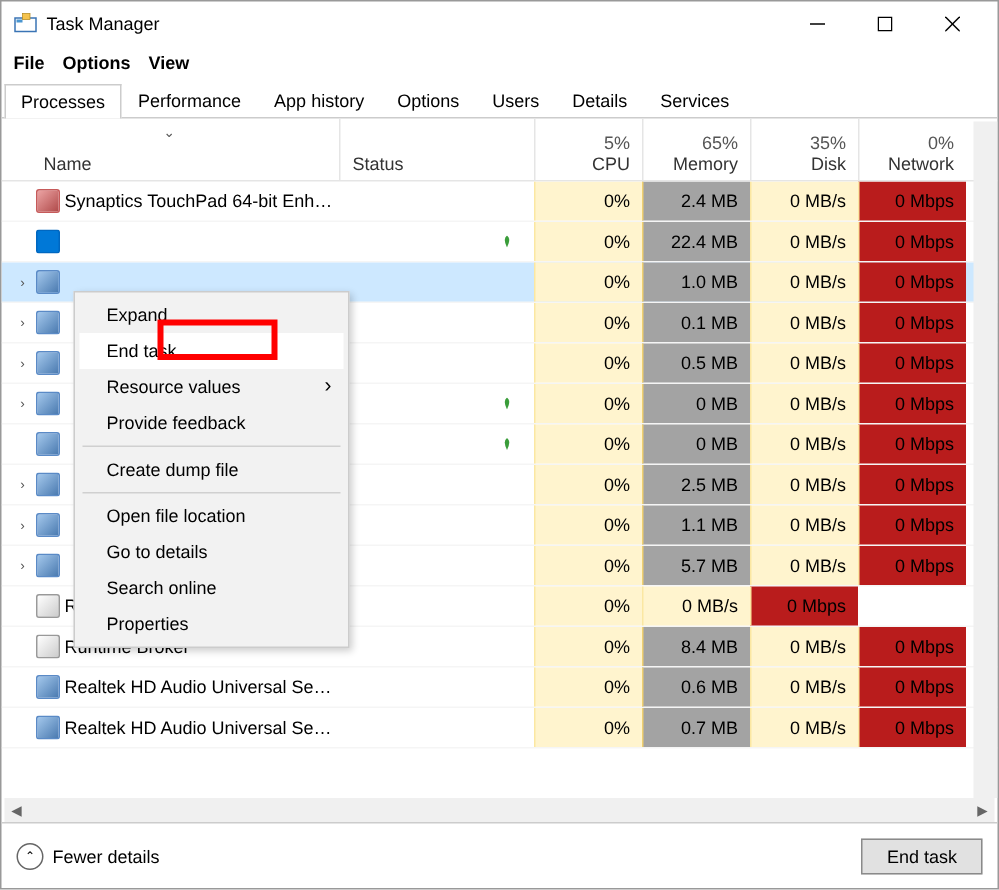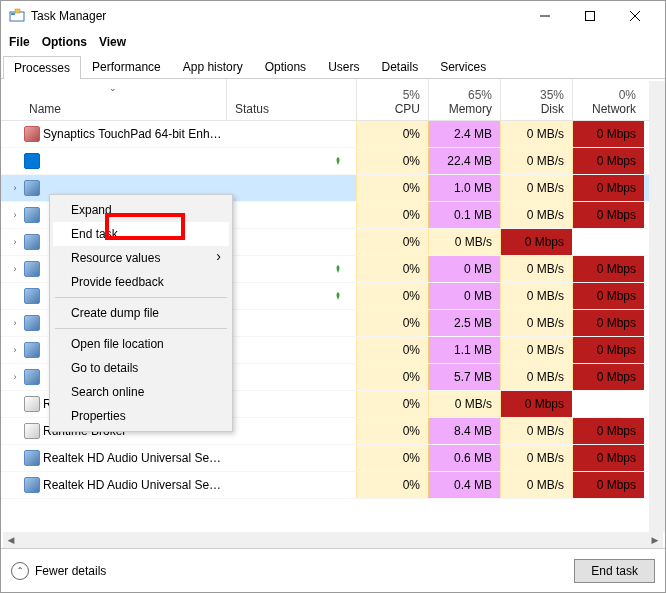--- a/index.html
+++ b/index.html
@@ -24,21 +24,21 @@
     .row { display: flex; height: 27px; align-items: center; border-bottom: 1px solid #f5f5f5;}
     .row.sel { background: #cde8ff; }
     .row .name { width: 225px; padding: 0 4px 0 8px; display: flex; align-items: center; gap: 3px; white-space: nowrap; overflow: hidden; text-overflow: ellipsis;}
     .row .exp { width: 12px; color: #555; font-size: 9px; text-align: center; visibility: hidden;}
     .row.expandable .exp { visibility: visible; }
     .row .pname { overflow: hidden; text-overflow: ellipsis; white-space: nowrap; flex: 1; }
     .row .status { width: 130px; padding: 0 8px; display: flex; align-items: center;}
     .row .leaf { width: 8px; height: 8px; margin-left: auto; margin-right: 6px;}
     .row .cell { width: 72px; padding: 0 8px; text-align: right; height: 100%; line-height: 27px;}
     .cell.cpu { background: #fff4ce; border-left: 1px solid #fbe7a2;}
-    .cell.mem { background: #f0abfc; border-left: 1px solid #f0d070;}
+    .cell.mem { background: #a3a3a3; border-left: 1px solid #f0d070;}
     .cell.disk { background: #fff4ce; border-left: 1px solid #fbe7a2; text-align: right;}
     .cell.net { background: #b91c1c; border-left: 1px solid #fbe7a2;}
     .scrollbar-h { position: absolute; bottom: 44px; left: 2px; right: 2px; height: 16px; background: #f0f0f0; display: flex; align-items: center; justify-content: space-between; padding: 0 2px;}
     .scrollbar-h .arr { width: 12px; height: 12px; cursor: pointer; color: #666; font-size: 9px; display:flex; align-items:center; justify-content:center;}
     .footer { position: absolute; bottom: 0; left: 0; right: 0; height: 44px; border-top: 1px solid #ccc; display: flex; align-items: center; padding: 0 10px; }
     .fewer { display: flex; align-items: center; gap: 6px; cursor: pointer;}
     .fewer .circ { width: 18px; height: 18px; border: 1px solid #666; border-radius: 50%; display:flex; align-items:center; justify-content:center; font-size:8px;}
     .endtask { margin-left: auto; padding: 4px 16px; border: 1px solid #8a8a8a; background: #e1e1e1; cursor: pointer;}
     .ctxmenu { position: absolute; left: 48px; top: 193px; width: 184px; background: #f2f2f2; border: 1px solid #ccc; box-shadow: 2px 2px 5px rgba(0,0,0,0.2); z-index: 10; padding: 3px;}
     .ctxmenu .item { padding: 5px 18px; cursor: pointer; position: relative;}
@@ -175,20 +175,21 @@
       <div class="cell net">0 Mbps</div>
     </div>
     <div class="row expandable">
       <div class="name">
         <span class="exp">›</span>
         <span class="picon"></span>
         <span class="pname"></span>
       </div>
       <div class="status"></div>
       <div class="cell cpu">0%</div>
+      <div class="cell mem">0.5 MB</div>
       <div class="cell disk">0 MB/s</div>
       <div class="cell net">0 Mbps</div>
     </div>
     <div class="row expandable">
       <div class="name">
         <span class="exp">›</span>
         <span class="picon"></span>
         <span class="pname"></span>
       </div>
       <div class="status">
@@ -289,21 +290,21 @@
       <div class="cell net">0 Mbps</div>
     </div>
     <div class="row">
       <div class="name">
         <span class="exp">›</span>
         <span class="picon"></span>
         <span class="pname">Realtek HD Audio Universal Serv...</span>
       </div>
       <div class="status"></div>
       <div class="cell cpu">0%</div>
-      <div class="cell mem">0.4 MB</div>
+      <div class="cell mem">0.7 MB</div>
       <div class="cell disk">0 MB/s</div>
       <div class="cell net">0 Mbps</div>
     </div>
   </div>
 
 <div class="scrollbar-v"></div>
 
 <div class="ctxmenu">
   <div class="item">Expand</div>
   <div class="item hov">End task</div>

